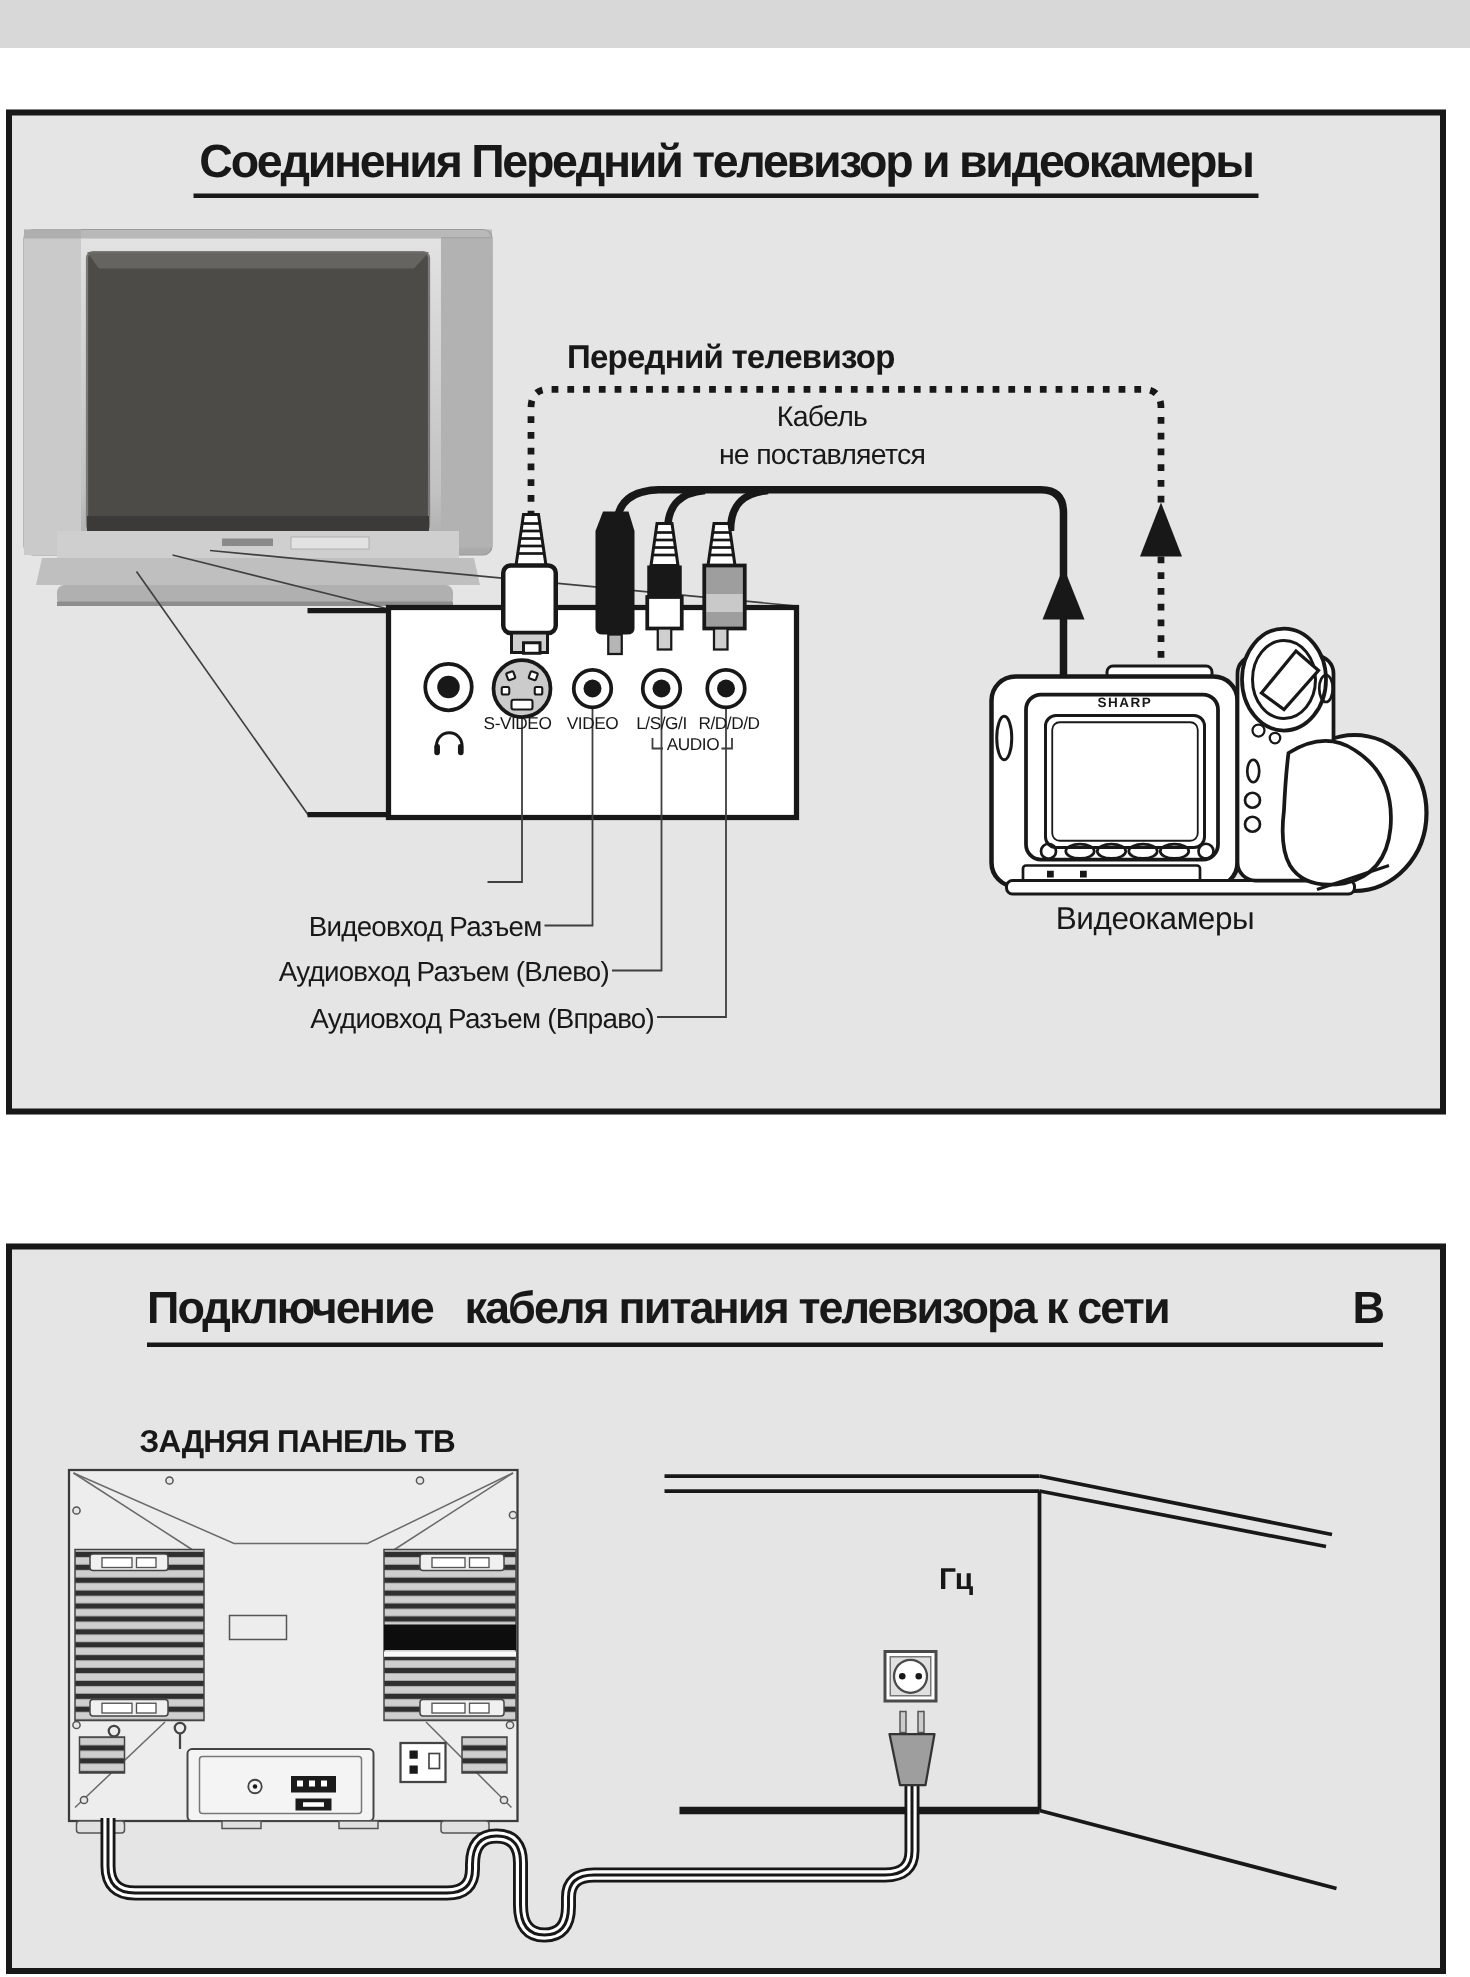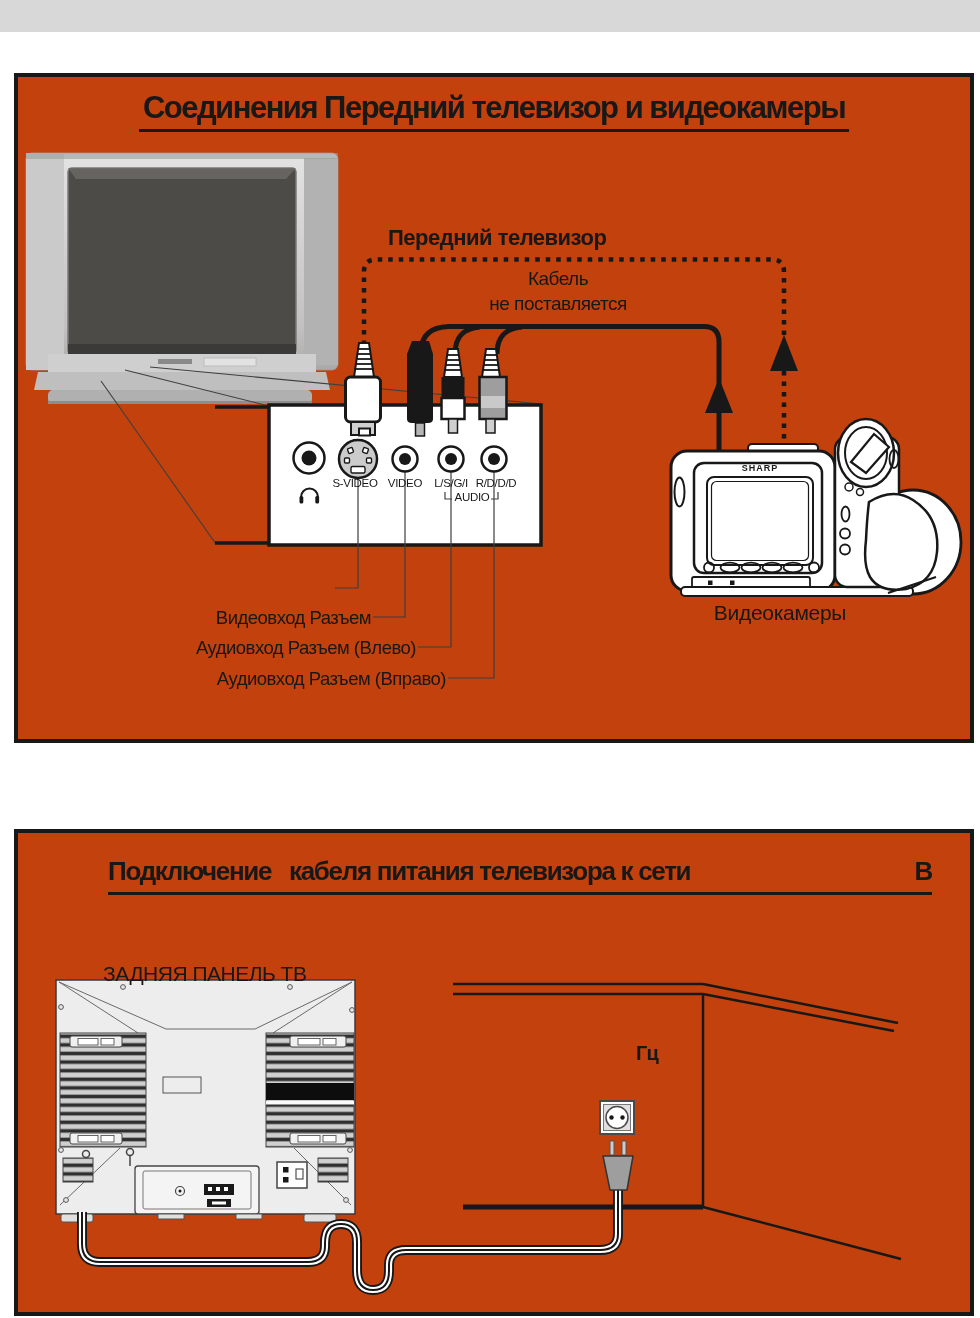--- a/index.html
+++ b/index.html
@@ -1,37 +1,37 @@
 <!DOCTYPE html>
 <html><head>
 <meta charset="utf-8">
 <style>
   html,body{margin:0;padding:0;background:#ffffff;}
   body{width:980px;height:1318px;position:relative;overflow:hidden;
        font-family:"Liberation Sans","DejaVu Sans",sans-serif;color:#181818;}
   .band{position:absolute;left:0;top:0;width:980px;height:32px;background:#d8d8d8;}
-  .panel{position:absolute;left:14px;background:#c2410c;border:4px solid #181818;}
+  .panel{position:absolute;left:4px;background:#e5e5e5;border:4px solid #181818;}
   #panel1{top:73px;width:952px;height:662px;}
   #panel2{top:829px;width:952px;height:479px;}
   .panel svg{position:absolute;left:0;top:0;}
   .lbl{position:absolute;white-space:nowrap;}
   .title-wrap{position:absolute;left:0;top:13px;width:100%;text-align:center;}
   .title{display:inline-block;font-size:31px;font-weight:bold;letter-spacing:-1.5px;
          border-bottom:3.5px solid #181818;padding:0 4px 3px 4px;}
   .title2-wrap{position:absolute;left:90px;top:23px;width:824px;
                display:flex;justify-content:space-between;align-items:flex-end;
                border-bottom:3.5px solid #181818;padding-bottom:5px;}
-  .title2-main,.title2-suffix{font-size:26px;font-weight:bold;letter-spacing:-1.3px;white-space:pre;}
+  .title2-main,.title2-suffix{font-size:30px;font-weight:bold;letter-spacing:-1.3px;white-space:pre;}
   .fronttv{font-size:22px;font-weight:bold;letter-spacing:-0.5px;}
   .cablenote{font-size:19px;letter-spacing:-0.5px;text-align:center;line-height:25px;}
   .jacklbl{font-size:11.5px;letter-spacing:-0.3px;text-align:center;}
   .callout{font-size:18.5px;letter-spacing:-0.5px;text-align:right;}
   .brand{font-size:9px;font-weight:bold;letter-spacing:1px;text-align:center;}
   .camlbl{font-size:21px;letter-spacing:-0.3px;text-align:center;}
-  .rearlbl{font-size:21px;font-weight:normal;letter-spacing:-0.5px;margin-top:12px;}
+  .rearlbl{font-size:21px;font-weight:bold;letter-spacing:-0.5px;}
   .outletlbl{font-size:19px;font-weight:bold;letter-spacing:-0.8px;text-align:right;line-height:23px;}
   .outletlbl .hz{margin-right:35px;font-size:20px;}
 </style>
 </head>
 <body>
 
 <div class="band"></div>
 
 <div id="panel1" class="panel">
   <svg width="952" height="662" viewBox="10 77 952 662">

